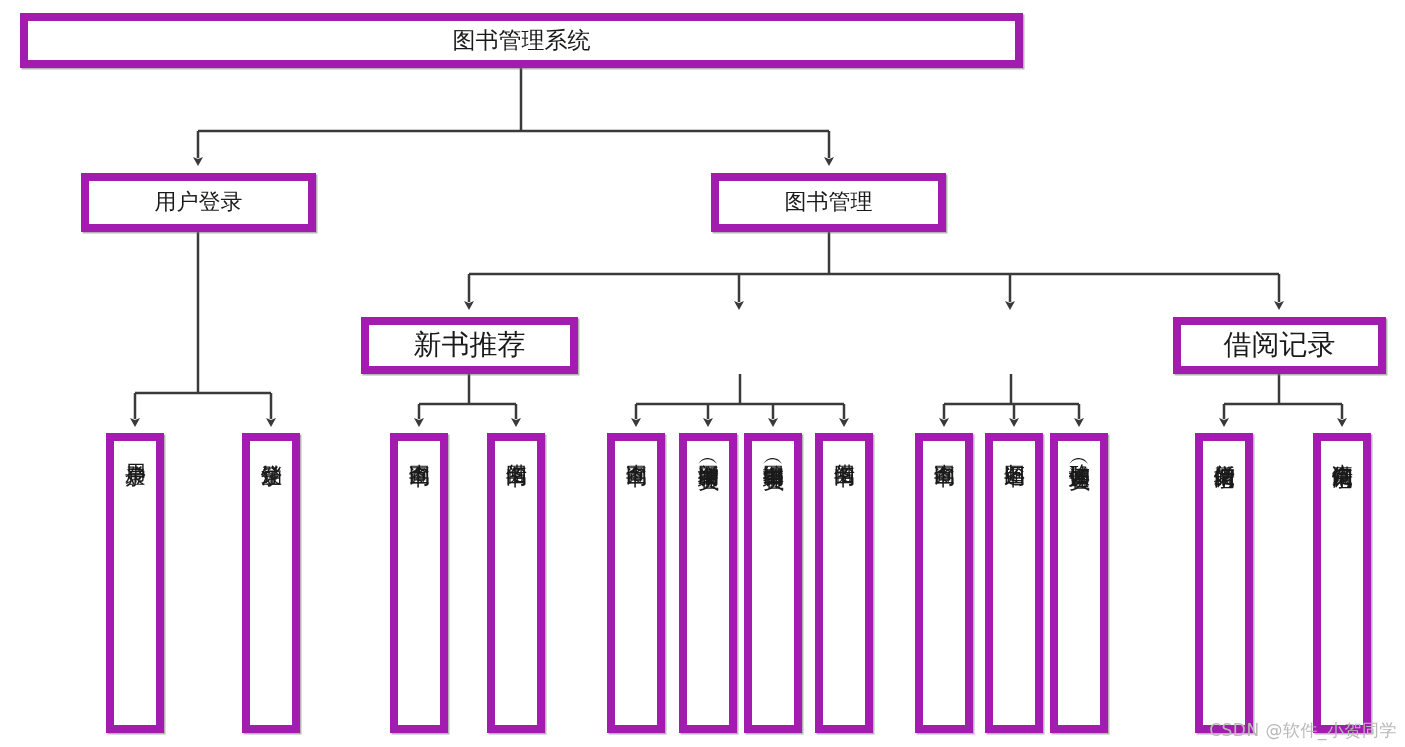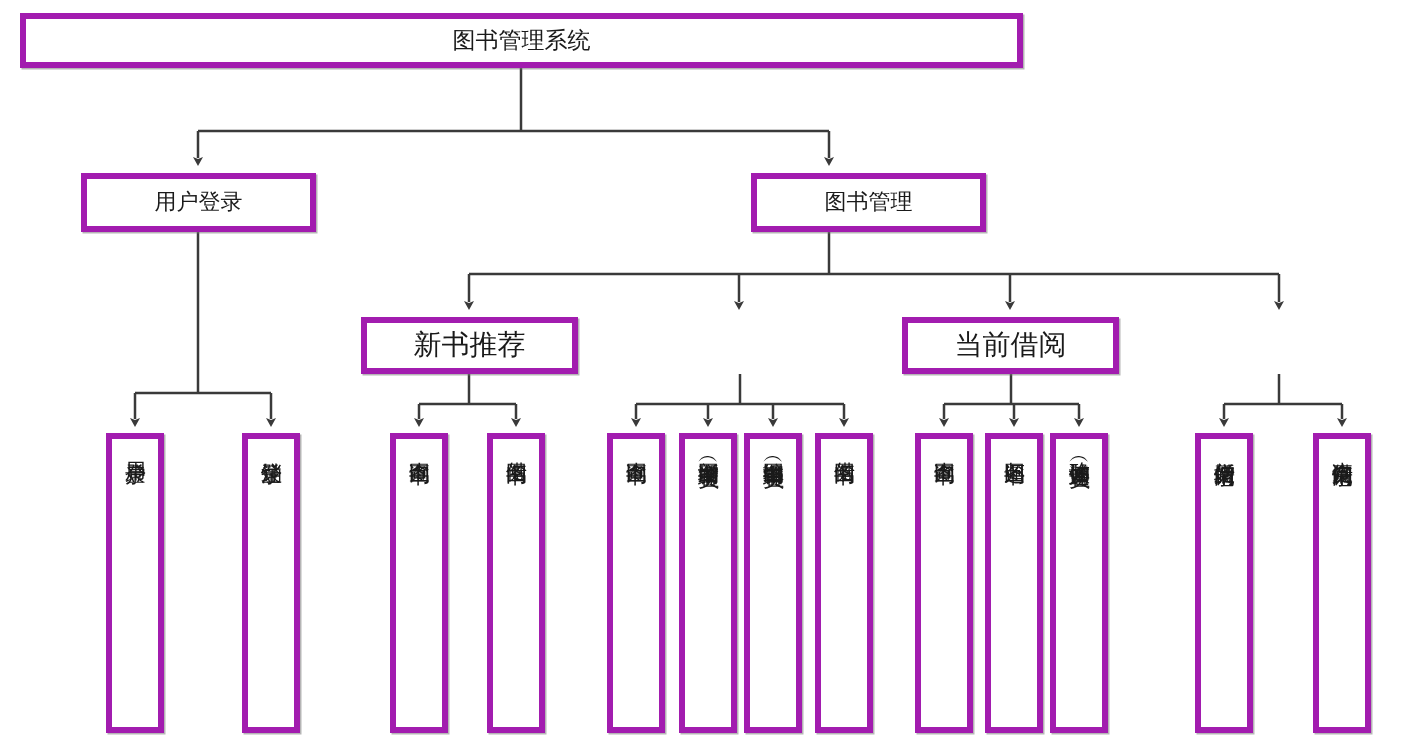--- a/index.html
+++ b/index.html
@@ -26,21 +26,21 @@
     top: 0;
     width: 1405px;
     height: 747px;
     pointer-events: none;
   }
   
   .node {
     position: absolute;
     box-sizing: border-box;
     background: #ffffff;
-    border: 6px solid #a21caf;
+    border: 8px solid #a21caf;
     box-shadow: 1.5px 1.5px 0 0 rgba(120,120,120,0.55);
     display: flex;
     align-items: center;
     justify-content: center;
     text-align: left;
     line-height: 1.22;
   }
   .node-label {
     display: block;
     color: #1a1a1a;
@@ -134,33 +134,33 @@
   </svg>
 
   <div class="node level-root" style="left:20px; top:13px; width:1003px; height:55px;">
     <span class="node-label">图书管理系统</span>
   </div>
 
   <div class="node level-2" style="left:81px; top:173px; width:235px; height:59px;">
     <span class="node-label">用户登录</span>
   </div>
 
-  <div class="node level-2" style="left:711px; top:173px; width:235px; height:59px;margin-left:40px;">
+  <div class="node level-2" style="left:711px; top:173px; width:235px; height:59px;">
     <span class="node-label">图书管理</span>
   </div>
 
   <div class="node level-3" style="left:361px; top:317px; width:217px; height:57px;">
     <span class="node-label">新书推荐</span>
   </div>
 
 
-  <div class="node level-3" style="left:902px; top:317px; width:217px; height:57px;">
-    <span class="node-label">当前借阅</span>
-  </div>
-
+
+  <div class="node level-3" style="left:1173px; top:317px; width:213px; height:57px;">
+    <span class="node-label">借阅记录</span>
+  </div>
 
   <div class="node leaf" style="left:106px; top:433px; width:58px; height:300px;">
     <span class="node-label">用户登录</span>
   </div>
 
   <div class="node leaf" style="left:242px; top:433px; width:58px; height:300px;">
     <span class="node-label">注销登录</span>
   </div>
 
   <div class="node leaf" style="left:390px; top:433px; width:58px; height:300px;">
@@ -200,14 +200,15 @@
   </div>
 
   <div class="node leaf" style="left:1195px; top:433px; width:58px; height:300px;">
     <span class="node-label">新增借阅记录</span>
   </div>
 
   <div class="node leaf" style="left:1313px; top:433px; width:58px; height:300px;">
     <span class="node-label">查询借阅记录</span>
   </div>
 
+  <div id="watermark">CSDN @软件_小贺同学</div>
 
 </div>
 
 </body></html>

